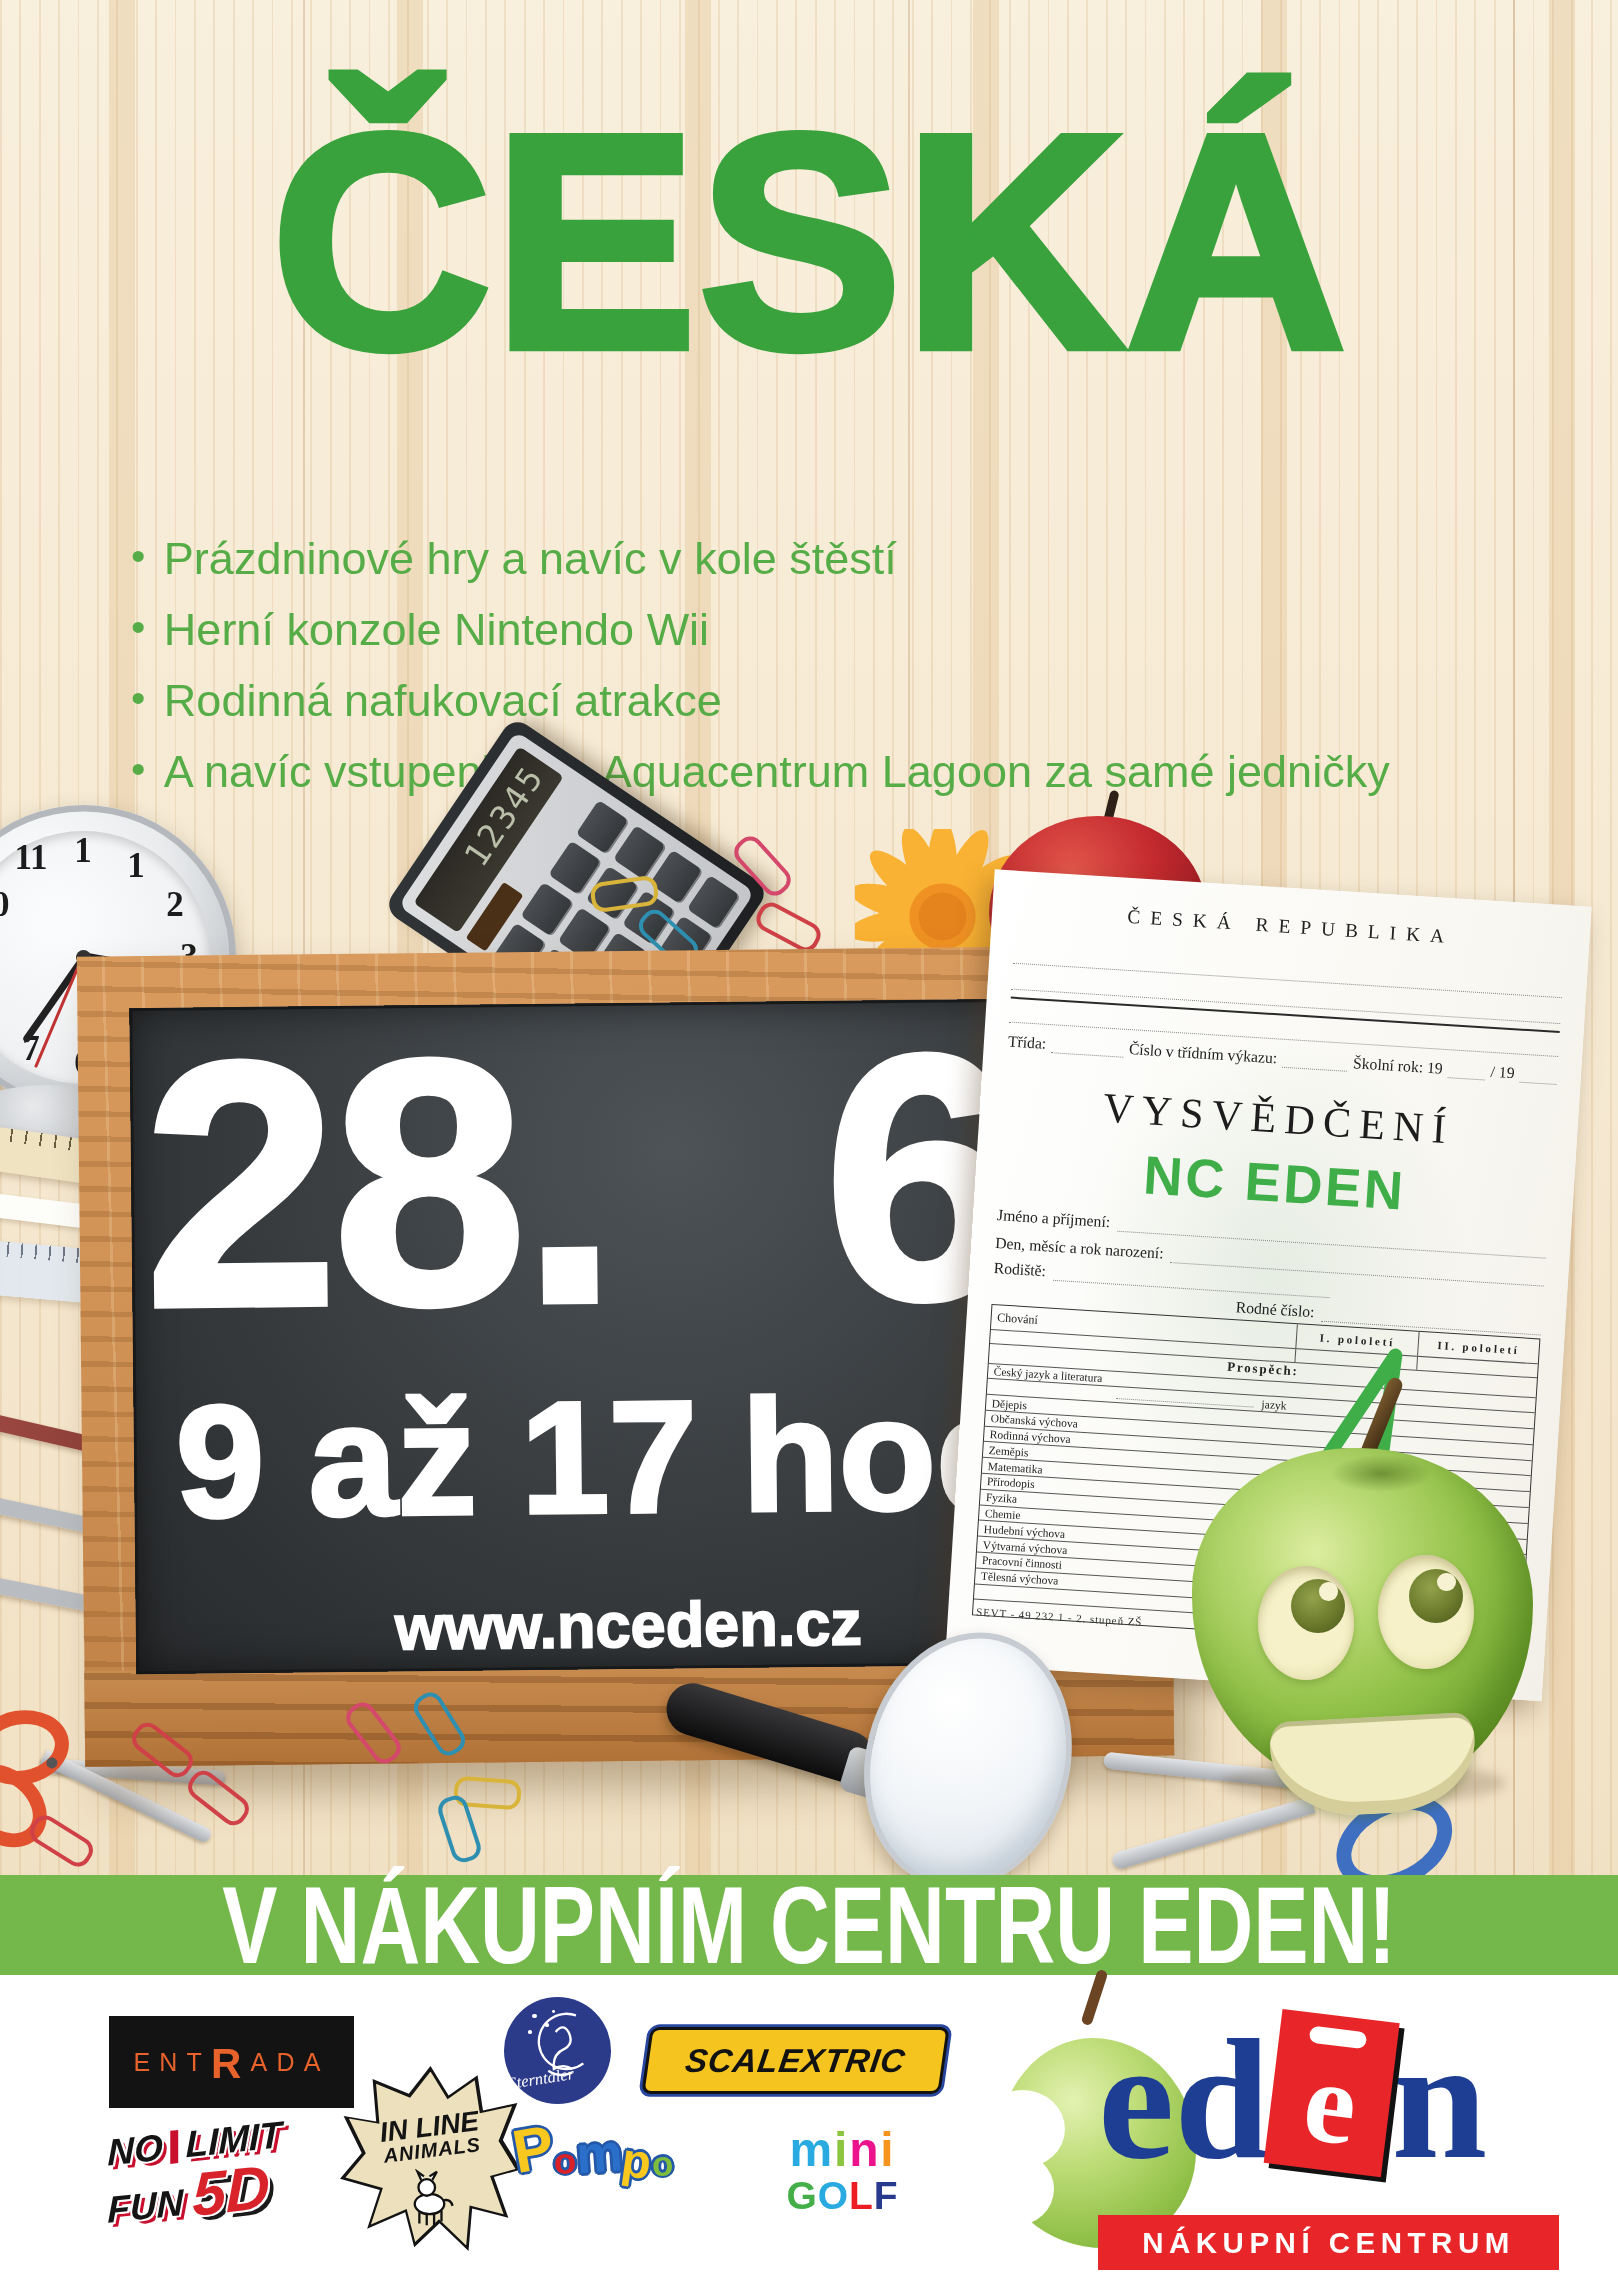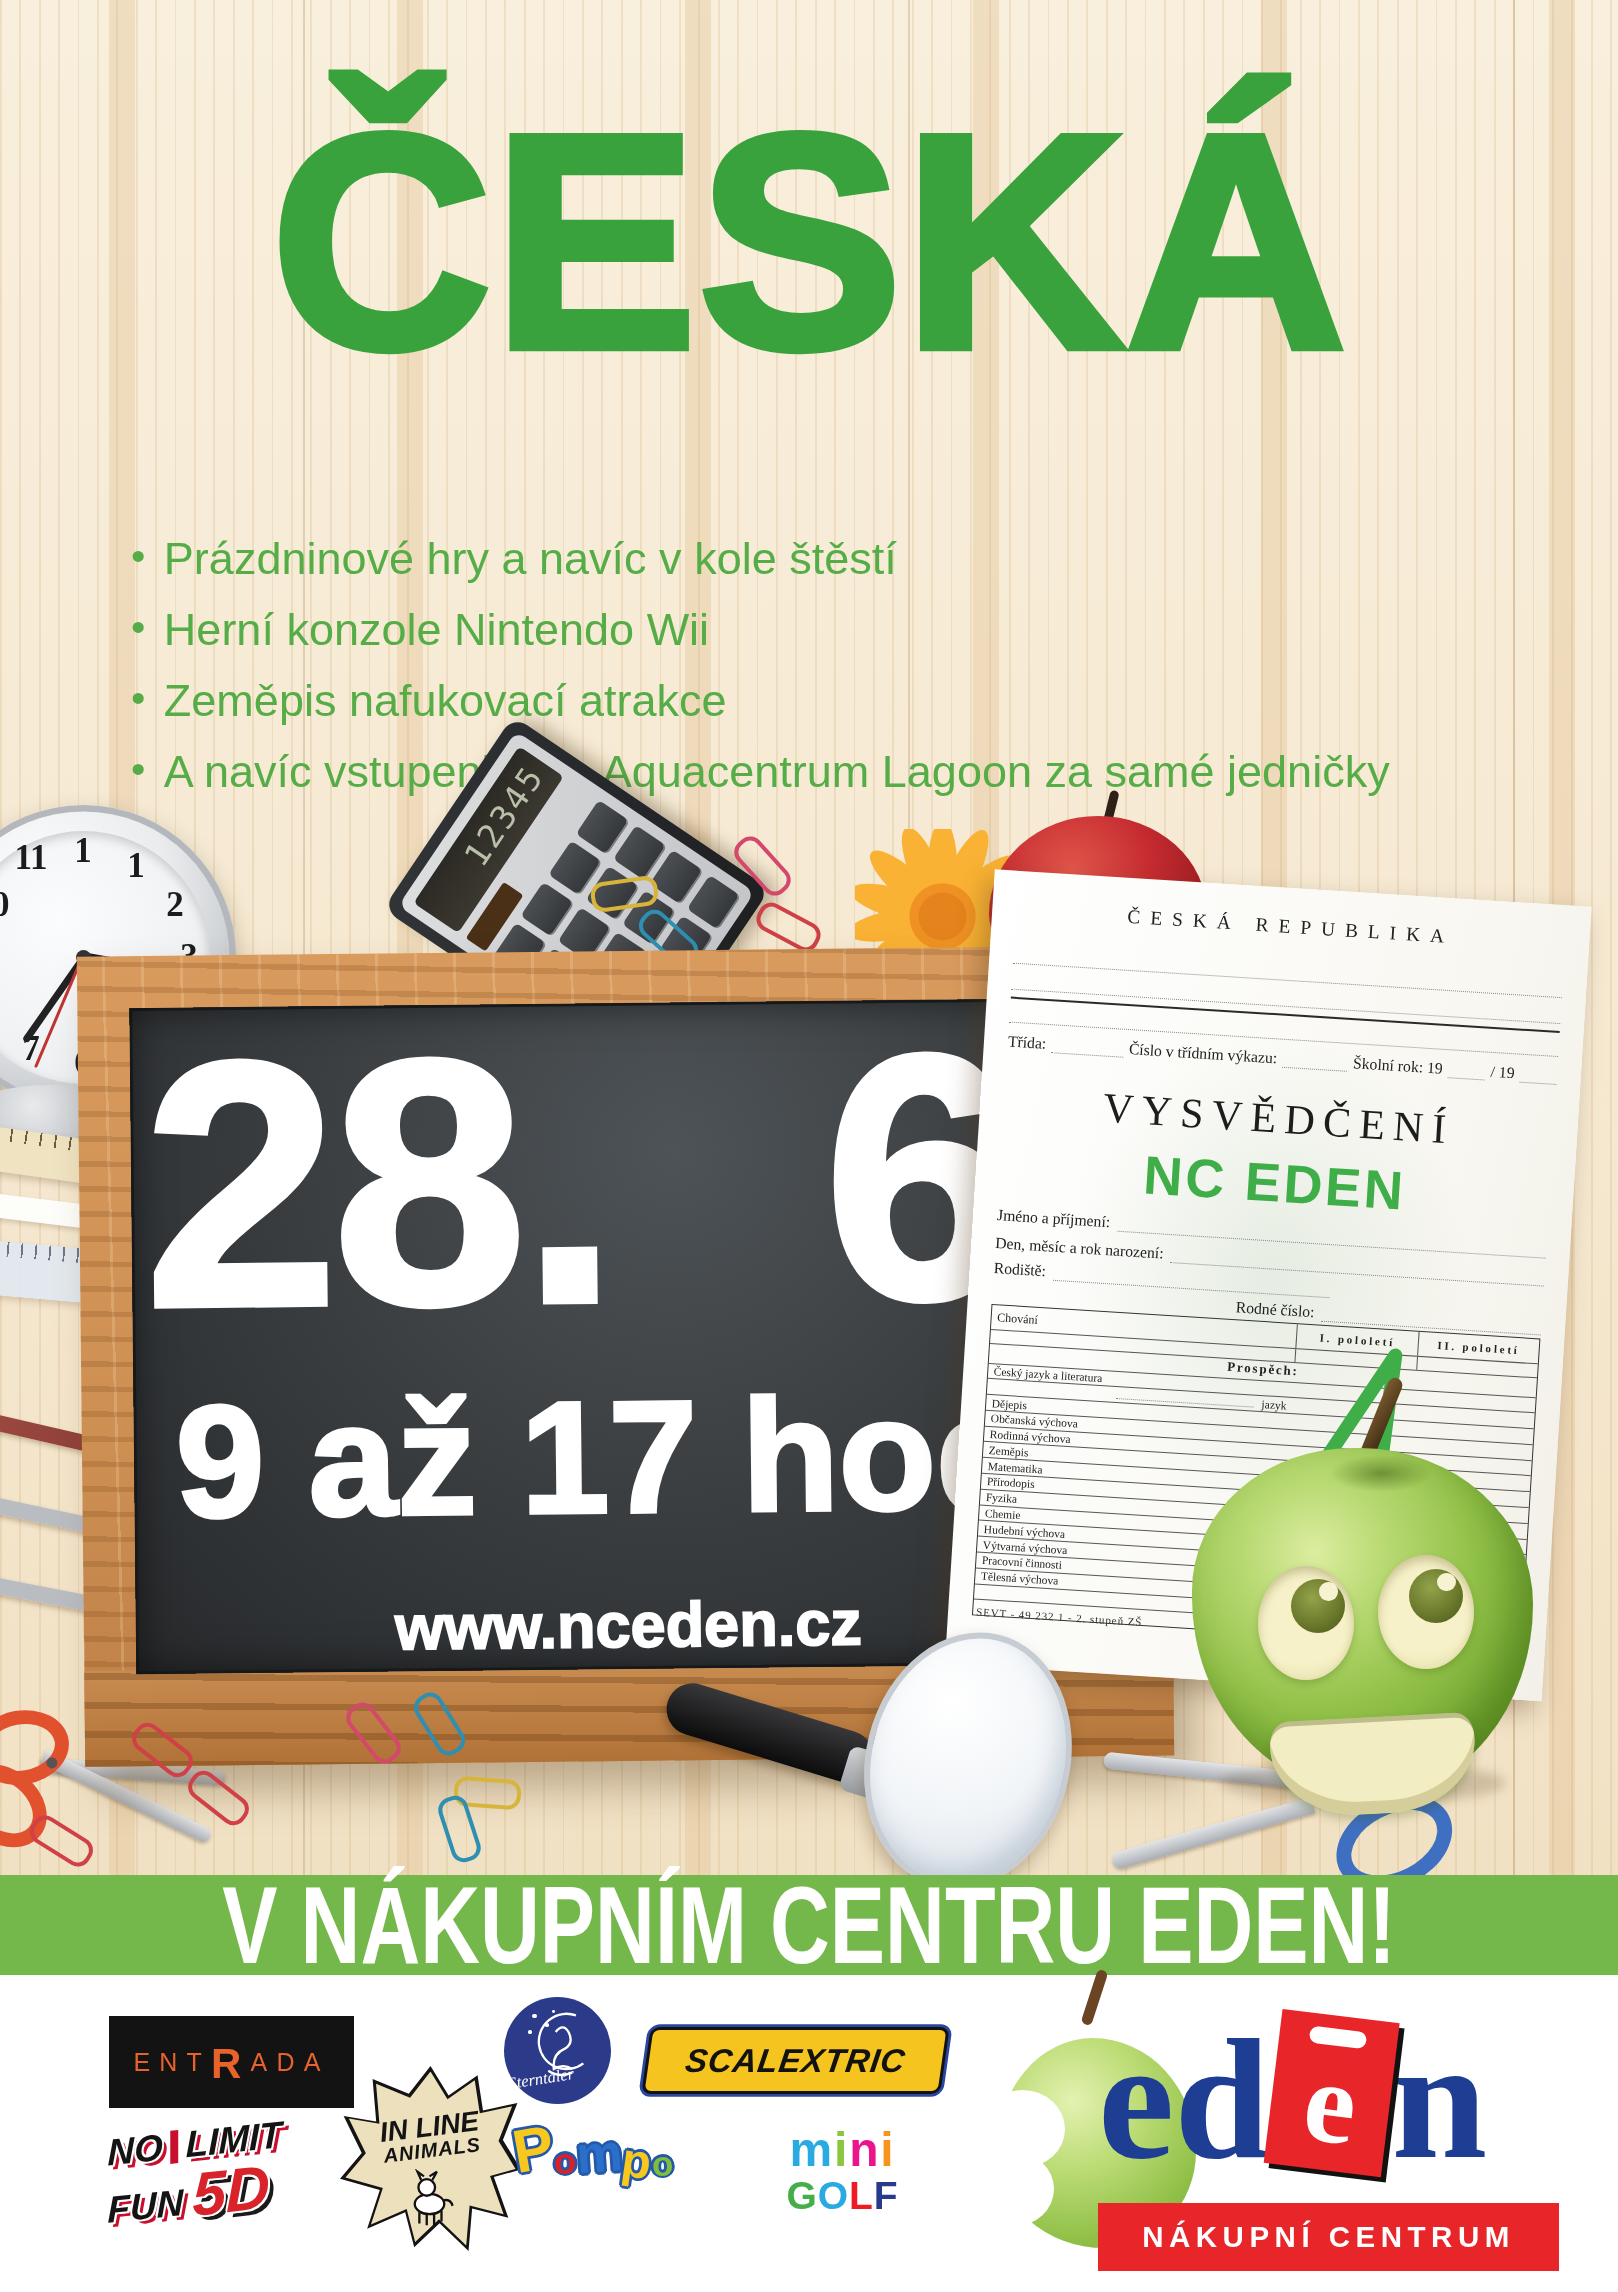--- a/index.html
+++ b/index.html
@@ -230,21 +230,21 @@
     background:radial-gradient(circle at 38% 30%, #e3f2b2 0%, #bddc76 35%, #93c24b 70%, #74a530 100%);}
   .eden .bite1{position:absolute;left:-16.6px;top:52px;width:85px;height:78px;border-radius:50%;background:#fff}
   .eden .bite2{position:absolute;left:-22px;top:114px;width:79px;height:74px;border-radius:50%;background:#fff}
   .eden .estem{position:absolute;left:109px;top:-28px;width:11px;height:57px;background:#6b4423;border-radius:7.4px;transform:rotate(18deg)}
   .eden .word{position:absolute;left:118px;top:-9.2px;height:222px;display:flex;align-items:center;
     font-family:"Liberation Serif",serif;font-weight:bold;font-size:172px;color:#1e3e94;line-height:1}
   .eden .bag{position:relative;display:inline-block;width:118px;height:155px;background:#e8262a;margin:0 1.8px;
     transform:rotate(7deg) translateY(-5.5px);box-shadow:5.5px 4.6px 0 #121212;display:inline-flex;align-items:center;justify-content:center}
   .eden .bag .hole{position:absolute;left:29.5px;top:13px;width:57px;height:16.6px;background:#fff;border-radius:9.2px}
   .eden .bag .be{color:#fff;font-size:116px;font-family:"Liberation Serif",serif;font-weight:bold;transform:translateY(9.2px)}
-  .eden .redbar{position:absolute;left:118px;top:206px;width:461px;height:68px;background:#e8262a;
+  .eden .redbar{position:absolute;left:118px;top:218px;width:461px;height:55px;background:#e8262a;
     display:flex;align-items:center;justify-content:center}
   .eden .redbar span{color:#fff;font-weight:bold;font-size:29.5px;letter-spacing:5.5px;white-space:nowrap}
 </style>
 </head>
 <body>
 
 <div class="page">
 
   <div class="wood abs"></div>
 
@@ -254,21 +254,21 @@
     <li>
         <span class="dot">•</span>
         <span>Prázdninové hry a navíc v kole štěstí</span>
       </li>
     <li>
         <span class="dot">•</span>
         <span>Herní konzole Nintendo Wii</span>
       </li>
     <li>
         <span class="dot">•</span>
-        <span>Zeměpis nafukovací atrakce</span>
+        <span>Rodinná nafukovací atrakce</span>
       </li>
     <li>
         <span class="dot">•</span>
         <span>A navíc vstupenka do Aquacentrum Lagoon za samé jedničky</span>
       </li>
   </ul>
 
   <div class="clock abs">
     <div class="face"></div>
     <span class="cnum" style="left:152px;top:46px">1</span>

